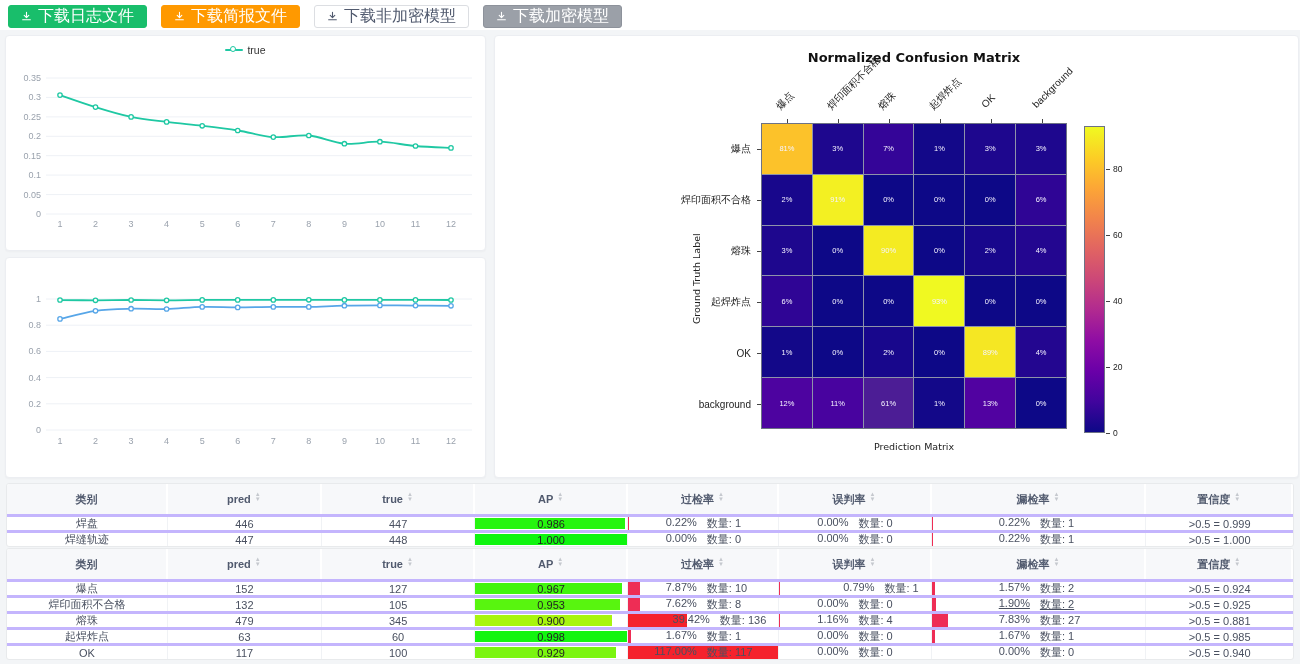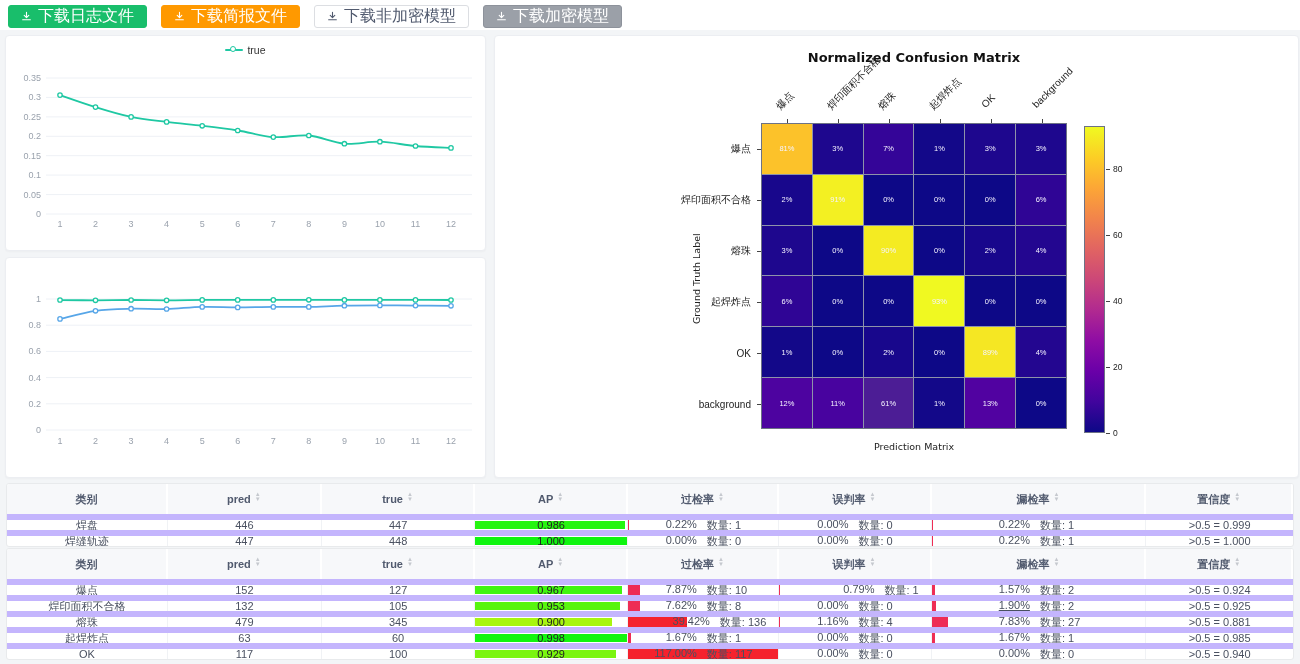--- a/index.html
+++ b/index.html
@@ -39,21 +39,21 @@
     transform-origin:left bottom; transform:rotate(-45deg); }
   .cm-axis-x { position:absolute; transform:translateX(-50%); font-size:9.5px; color:#222; font-family:"DejaVu Sans", sans-serif;}
   .cm-axis-y { position:absolute; font-size:9.5px; color:#222; transform:rotate(-90deg); transform-origin:left top;
     white-space:nowrap; font-family:"DejaVu Sans", sans-serif;}
   .cm-colorbar { position:absolute; border:1px solid #6d7285; }
   .cm-cbtick { position:absolute; font-size:8.5px; color:#222; transform:translateY(-50%); }
   .cm-tickmark { position:absolute; background:#444; }
   
   .dtable { position:absolute; left:6px; width:1288px; background:#fff; border:1px solid #e8eaec;
     border-radius:3px; font-size:11px; color:#495060; overflow:hidden; }
-  .trow { display:flex; border-top:6px solid #c4b5fd; height:16px; }
+  .trow { display:flex; border-top:3px solid #c4b5fd; height:16px; }
   .trow.thead { border-top:none; background:#f7f8fa; height:30px; }
   .tcell { position:relative; display:flex; align-items:center; justify-content:center;
     border-right:1px solid #f0f2f5; overflow:hidden; }
   .trow.thead .tcell { border-right:2px solid #fff; font-weight:bold; color:#515a6e; }
   .tcell:last-child { border-right:none; }
   .sorter { display:inline-flex; flex-direction:column; margin-left:4px; line-height:0; }
   .sorter span { font-size:6px; color:#c5c8ce; height:5px; }
   .ap-bar { position:absolute; left:0; top:1px; bottom:1px; }
   .rate-bar { position:absolute; left:0; top:0; bottom:0; }
   .cellflex { position:relative; z-index:2; display:flex; width:100%; }

